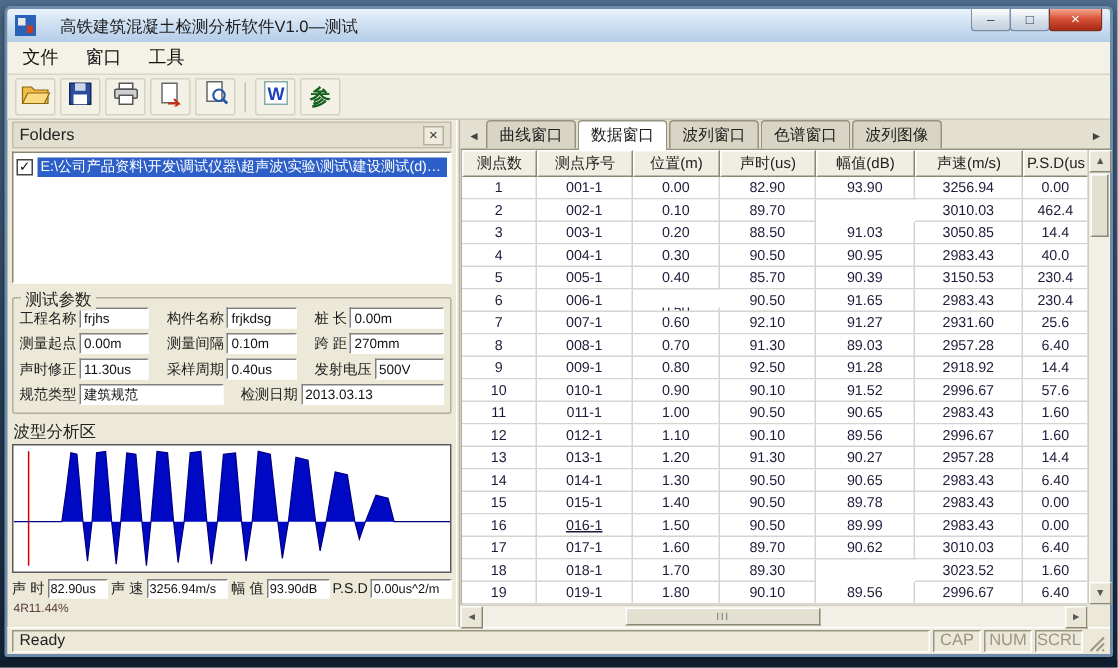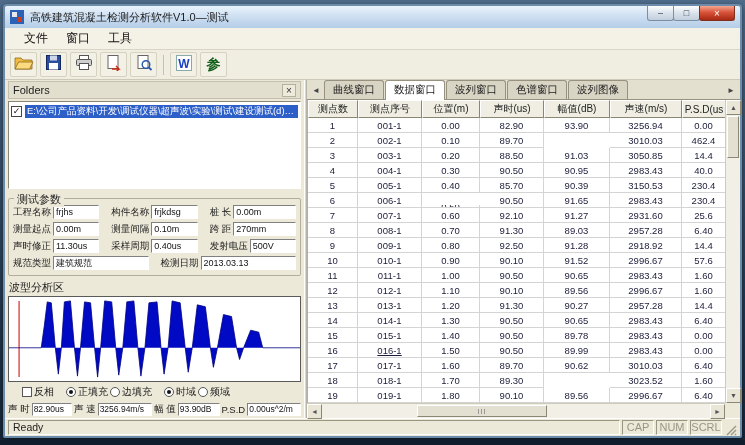--- a/index.html
+++ b/index.html
@@ -5,33 +5,33 @@
   * { margin:0; padding:0; box-sizing:border-box; }
   html,body { width:745px; height:445px; overflow:hidden;
     font-family:"Liberation Sans","DejaVu Sans",sans-serif; }
   body { background:linear-gradient(#4f6d8c,#233950 70%,#16273a); position:relative; }
 
   .window { position:absolute; left:3px; top:4px; width:739px; height:434px;
     background:#ece9d8; border:2px solid #6d8cab; border-radius:4px 4px 2px 2px;
     display:flex; flex-direction:column; box-shadow:0 2px 6px rgba(0,0,0,.5); }
 
   
-  .titlebar { flex:0 0 22px; display:flex; align-items:center; gap:6px; padding:0 5px;
+  .titlebar { flex:0 0 22px; display:flex; align-items:center; gap:16px; padding:0 5px;
     background:linear-gradient(#eaf3fc,#cfe0f2 45%,#b4cde8); border-radius:3px 3px 0 0; }
   .app-icon { width:14px; height:14px; flex:0 0 14px; }
   .title { flex:1 1 auto; font-size:11px; color:#1c1c1c; white-space:nowrap; overflow:hidden; }
   .winbtns { display:flex; align-self:flex-start; }
   .winbtn { width:27px; height:15px; display:flex; align-items:center; justify-content:center;
     font-size:9px; color:#2a3a4a; border:1px solid #7a8ea4; border-top:none;
     background:linear-gradient(#fefefe,#d7e0ea 55%,#c2cfdd); border-radius:0 0 3px 3px; margin-left:-1px; }
   .winbtn.close { width:36px; color:#fff; font-size:10px;
     background:linear-gradient(#f4a690,#d8543a 45%,#a82812); border-color:#7e3020; }
 
   
-  .menubar { flex:0 0 20px; display:flex; padding-left:10px;
+  .menubar { flex:0 0 20px; display:flex; padding-left:1px;
     background:#f4f1e6; border-bottom:1px solid #d9d5c5; }
   .menu-item { font-size:12px; padding:2px 9px; color:#111; }
   .toolbar { flex:0 0 30px; display:flex; align-items:center; gap:3px; padding:2px 5px;
     background:#f0ede1; border-bottom:1px solid #cdc8b8; }
   .tbtn { width:27px; height:25px; display:flex; align-items:center; justify-content:center;
     border:1px solid #d6d2c2; border-radius:2px; background:#f3f0e5; }
   .tsep { width:1px; height:20px; background:#c6c1b0; margin:0 3px; }
   .can-btn { font-size:14px; font-weight:bold; color:#13611c; }
 
   
@@ -303,32 +303,20 @@
             L95,4 L102,5 L106,52 L109,80 L113,52
             L117,5 L124,4 L128,52 L131,81 L135,52
             L139,6 L147,5 L151,52 L154,79 L158,52
             L162,4 L170,6 L175,52 L178,77 L182,52
             L187,8 L195,10 L200,52 L203,72 L207,52
             L213,18 L221,20 L226,52 L229,64 L233,52
             L240,34 L248,36 L252,52 H289" fill="#000ac4" stroke="#000080" stroke-width="0.8"></path>
         </svg>
       </div>
 
-      <div class="wave-controls" id="wave-controls">
-          <span class="wcheck"></span>
-          <span class="wlabel">反相</span>
-          <span class="radio sel grp"></span>
-          <span class="wlabel">正填充</span>
-          <span class="radio"></span>
-          <span class="wlabel">边填充</span>
-          <span class="radio sel grp"></span>
-          <span class="wlabel">时域</span>
-          <span class="radio"></span>
-          <span class="wlabel">频域</span>
-        </div>
       <div class="readouts" id="readouts">
           <span class="rlabel">声 时</span>
           <span class="readout-value">82.90us</span>
           <span class="rlabel">声 速</span>
           <span class="readout-value">3256.94m/s</span>
           <span class="rlabel">幅 值</span>
           <span class="readout-value">93.90dB</span>
           <span class="rlabel">P.S.D</span>
           <span class="readout-value">0.00us^2/m</span>
         </div>

